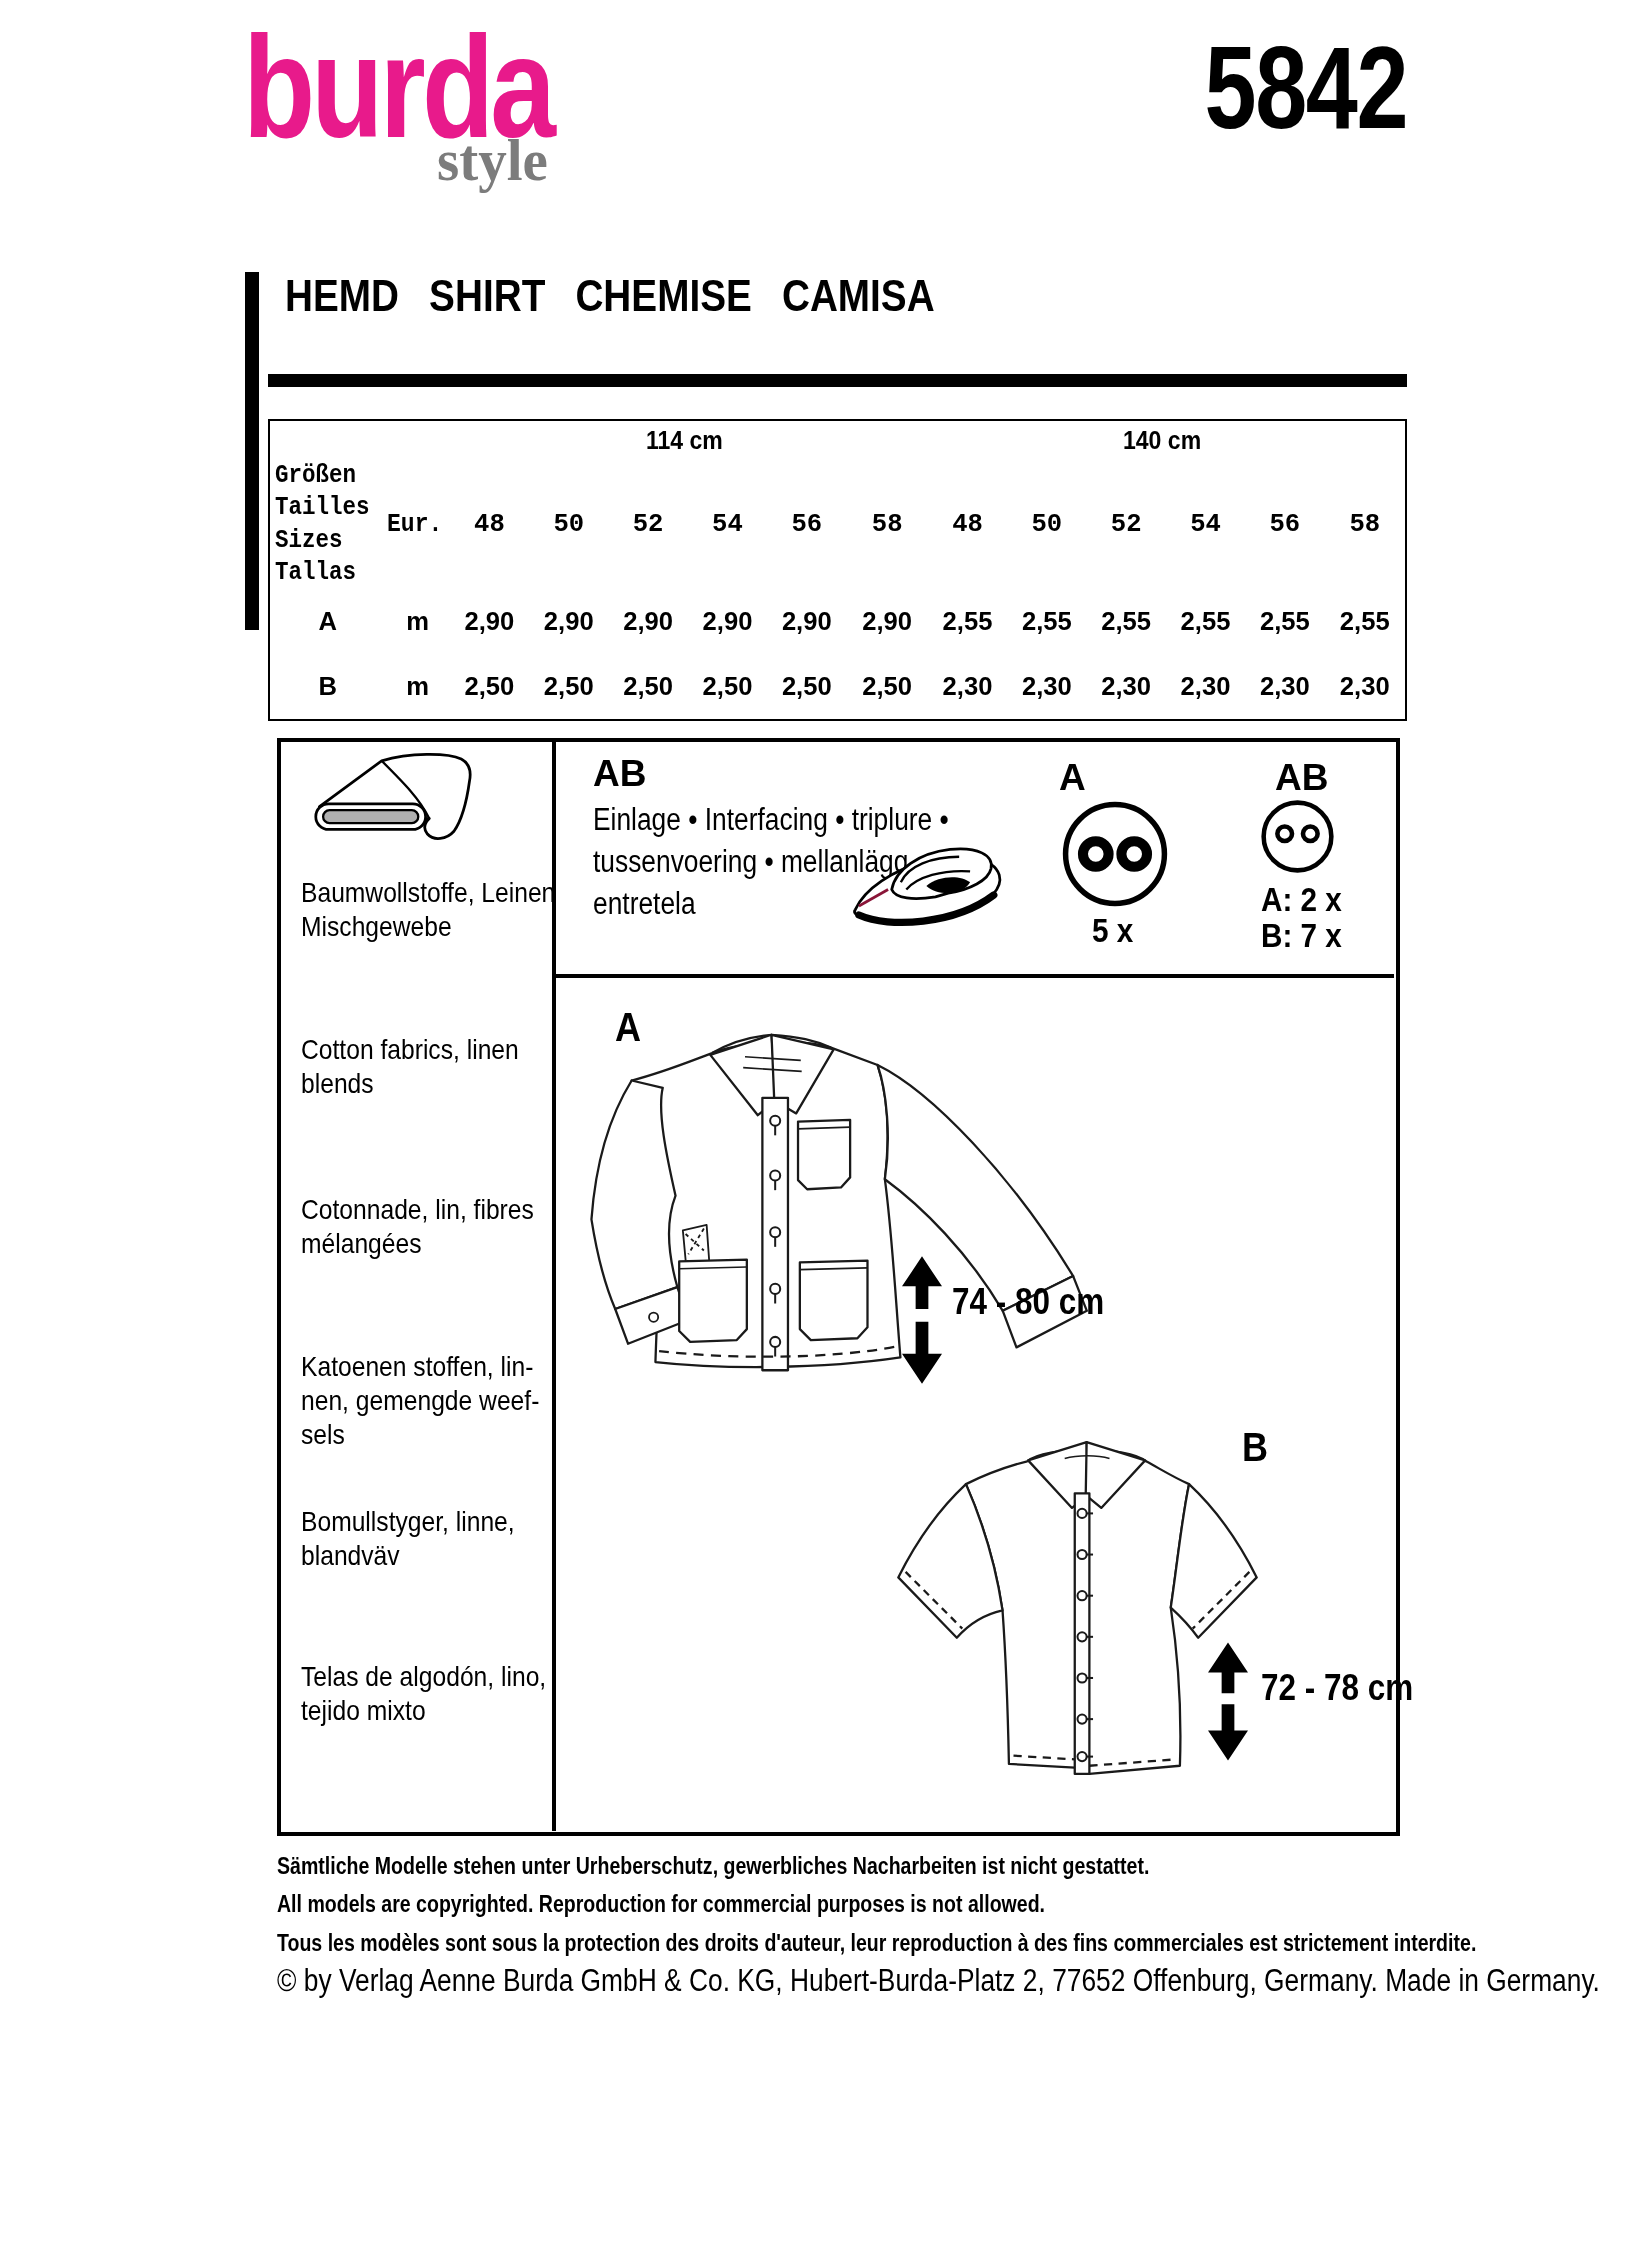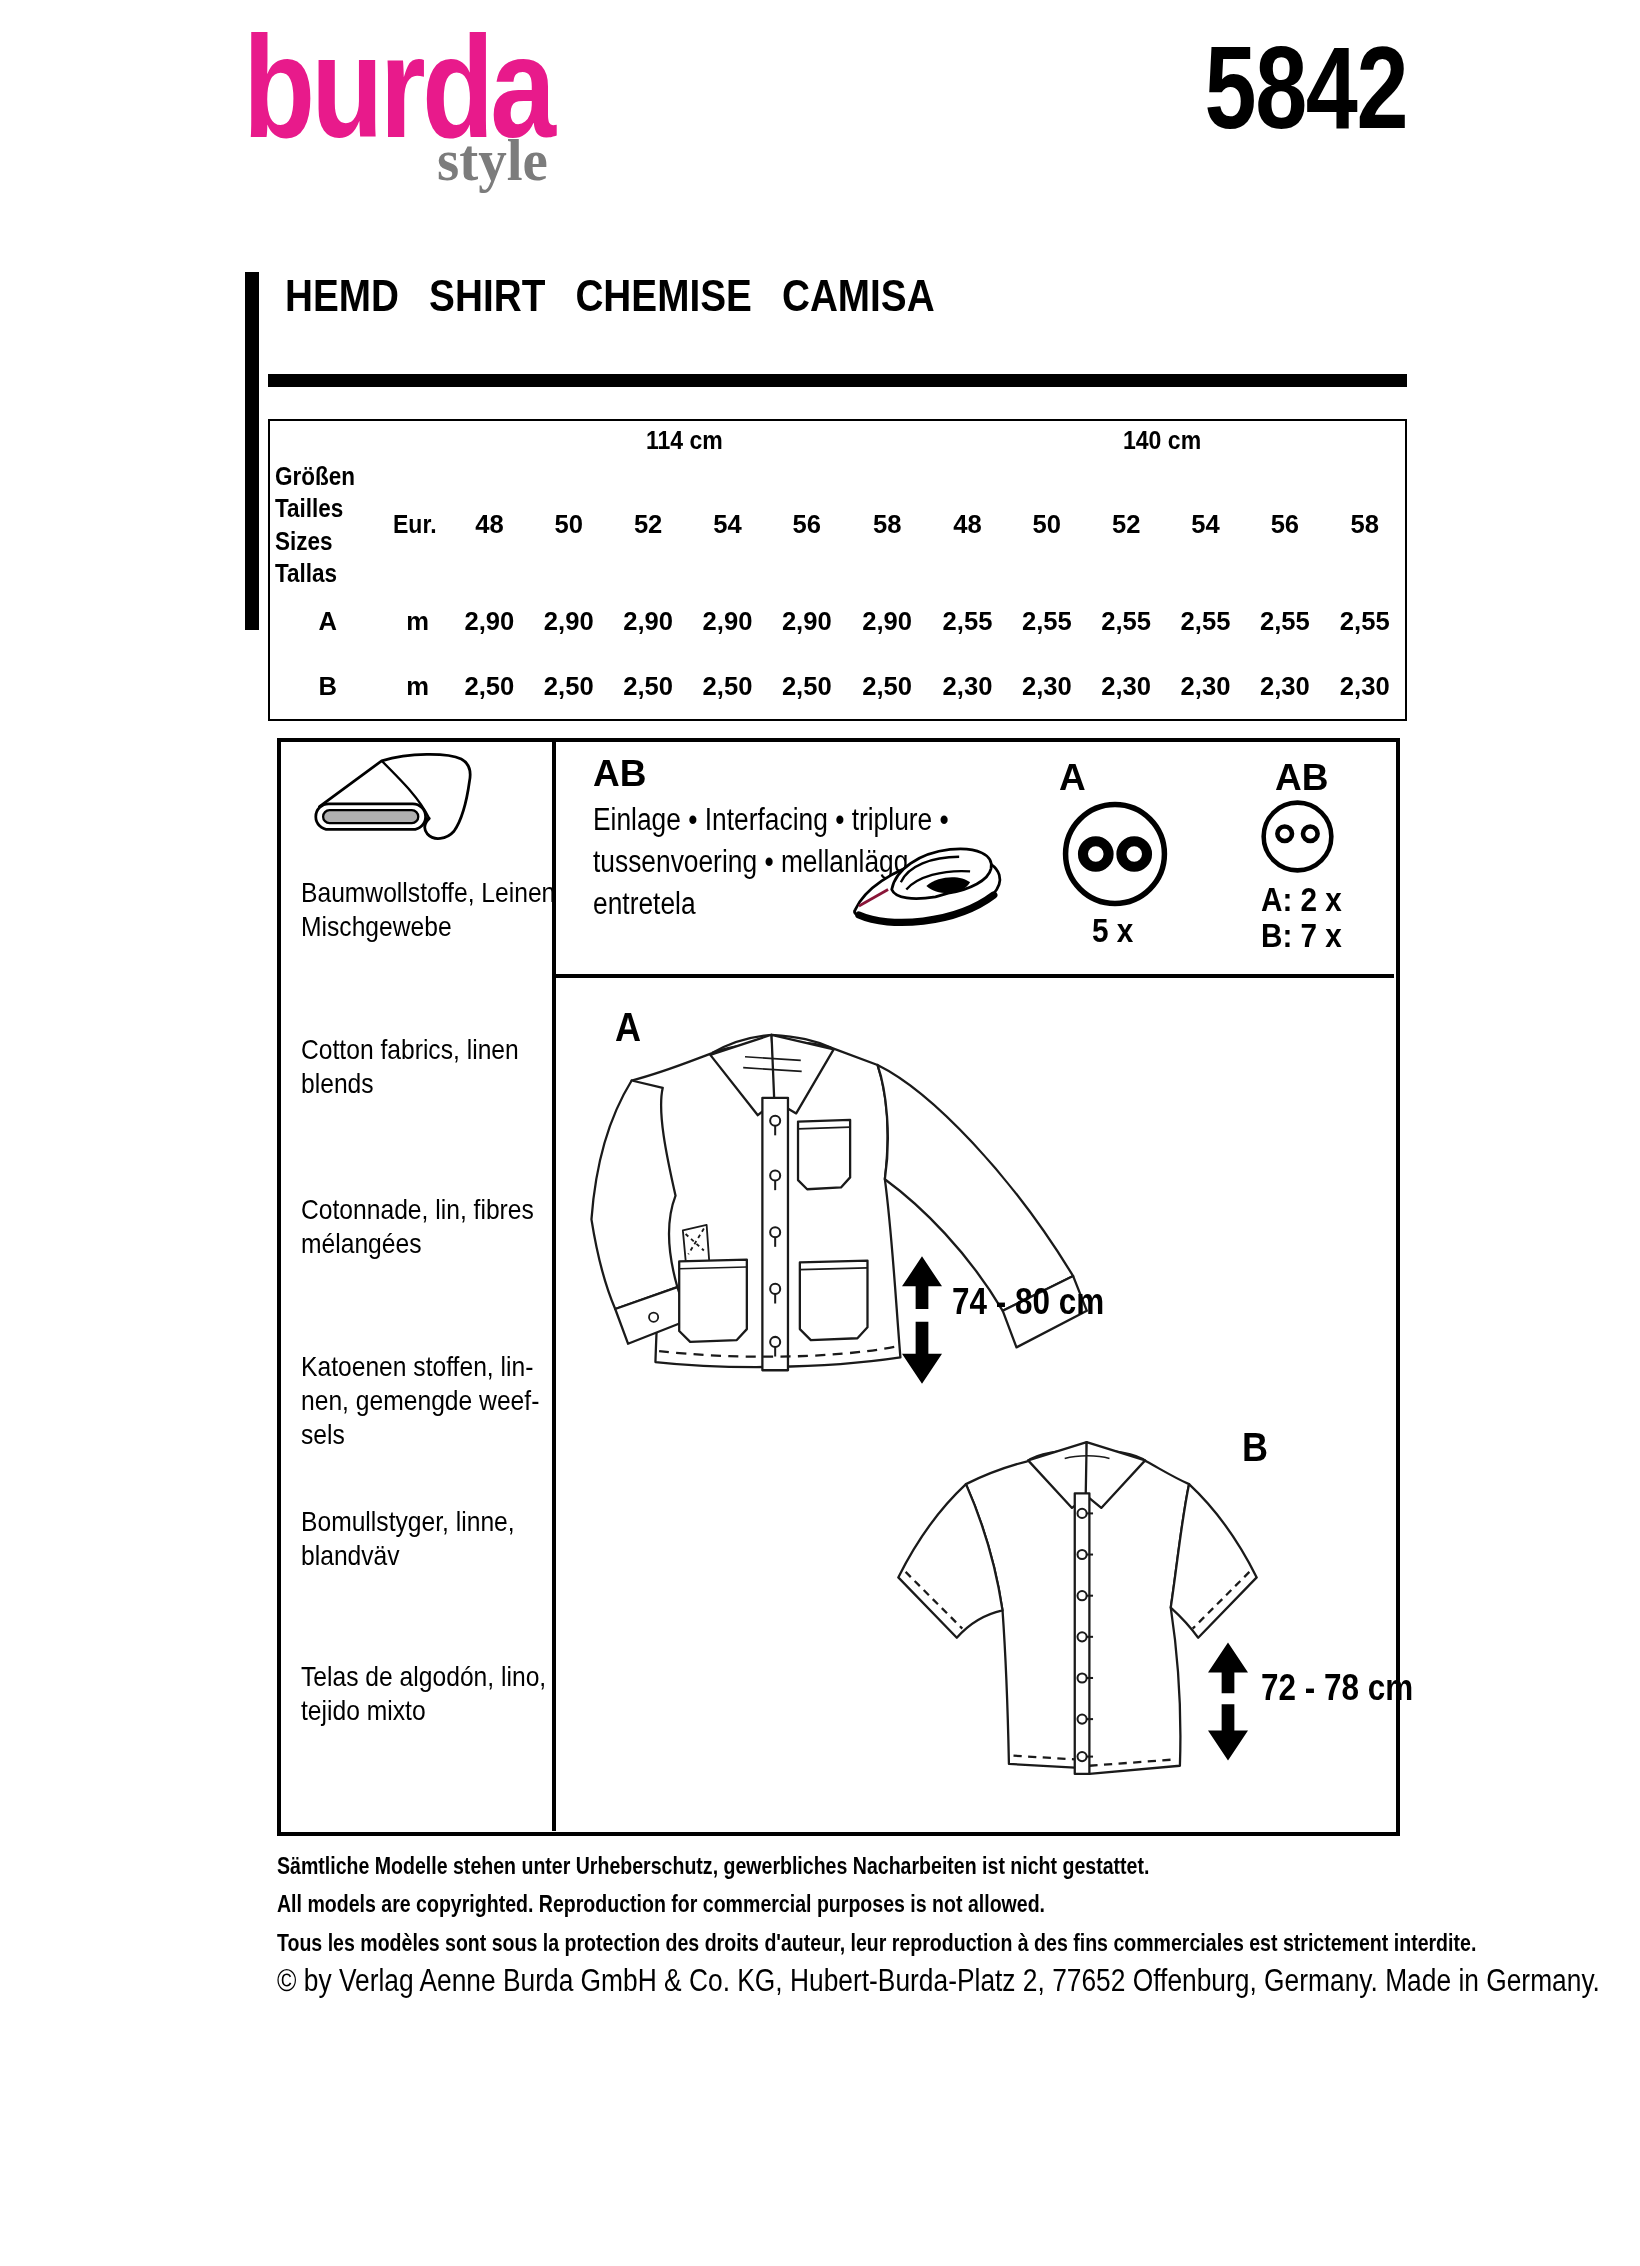--- a/index.html
+++ b/index.html
@@ -85,21 +85,21 @@
           <col style="width:79px">
           <col style="width:79px">
           <col style="width:81px">
       </colgroup>
       <tbody>
           <tr style="height:40px;">
         <td colspan="2" class="bR bB"></td>
         <td colspan="6" class="bR bB"><span class="cond9">114 cm</span></td>
         <td colspan="6" class="bB"><span class="cond9">140 cm</span></td>
       </tr>
-      <tr style="height:69px;">
+      <tr style="height:69px;font-family:Liberation Mono, monospace;">
         <td class="bR bB">
           <div class="szlbl">
             <div>Größen Tailles</div>
             <div>Sizes Tallas</div>
           </div>
         </td>
         <td class="bR bB unit"><span class="cond9">Eur.</span></td>
         <td class="bB">48</td>
         <td class="bB">50</td>
         <td class="bB">52</td>

